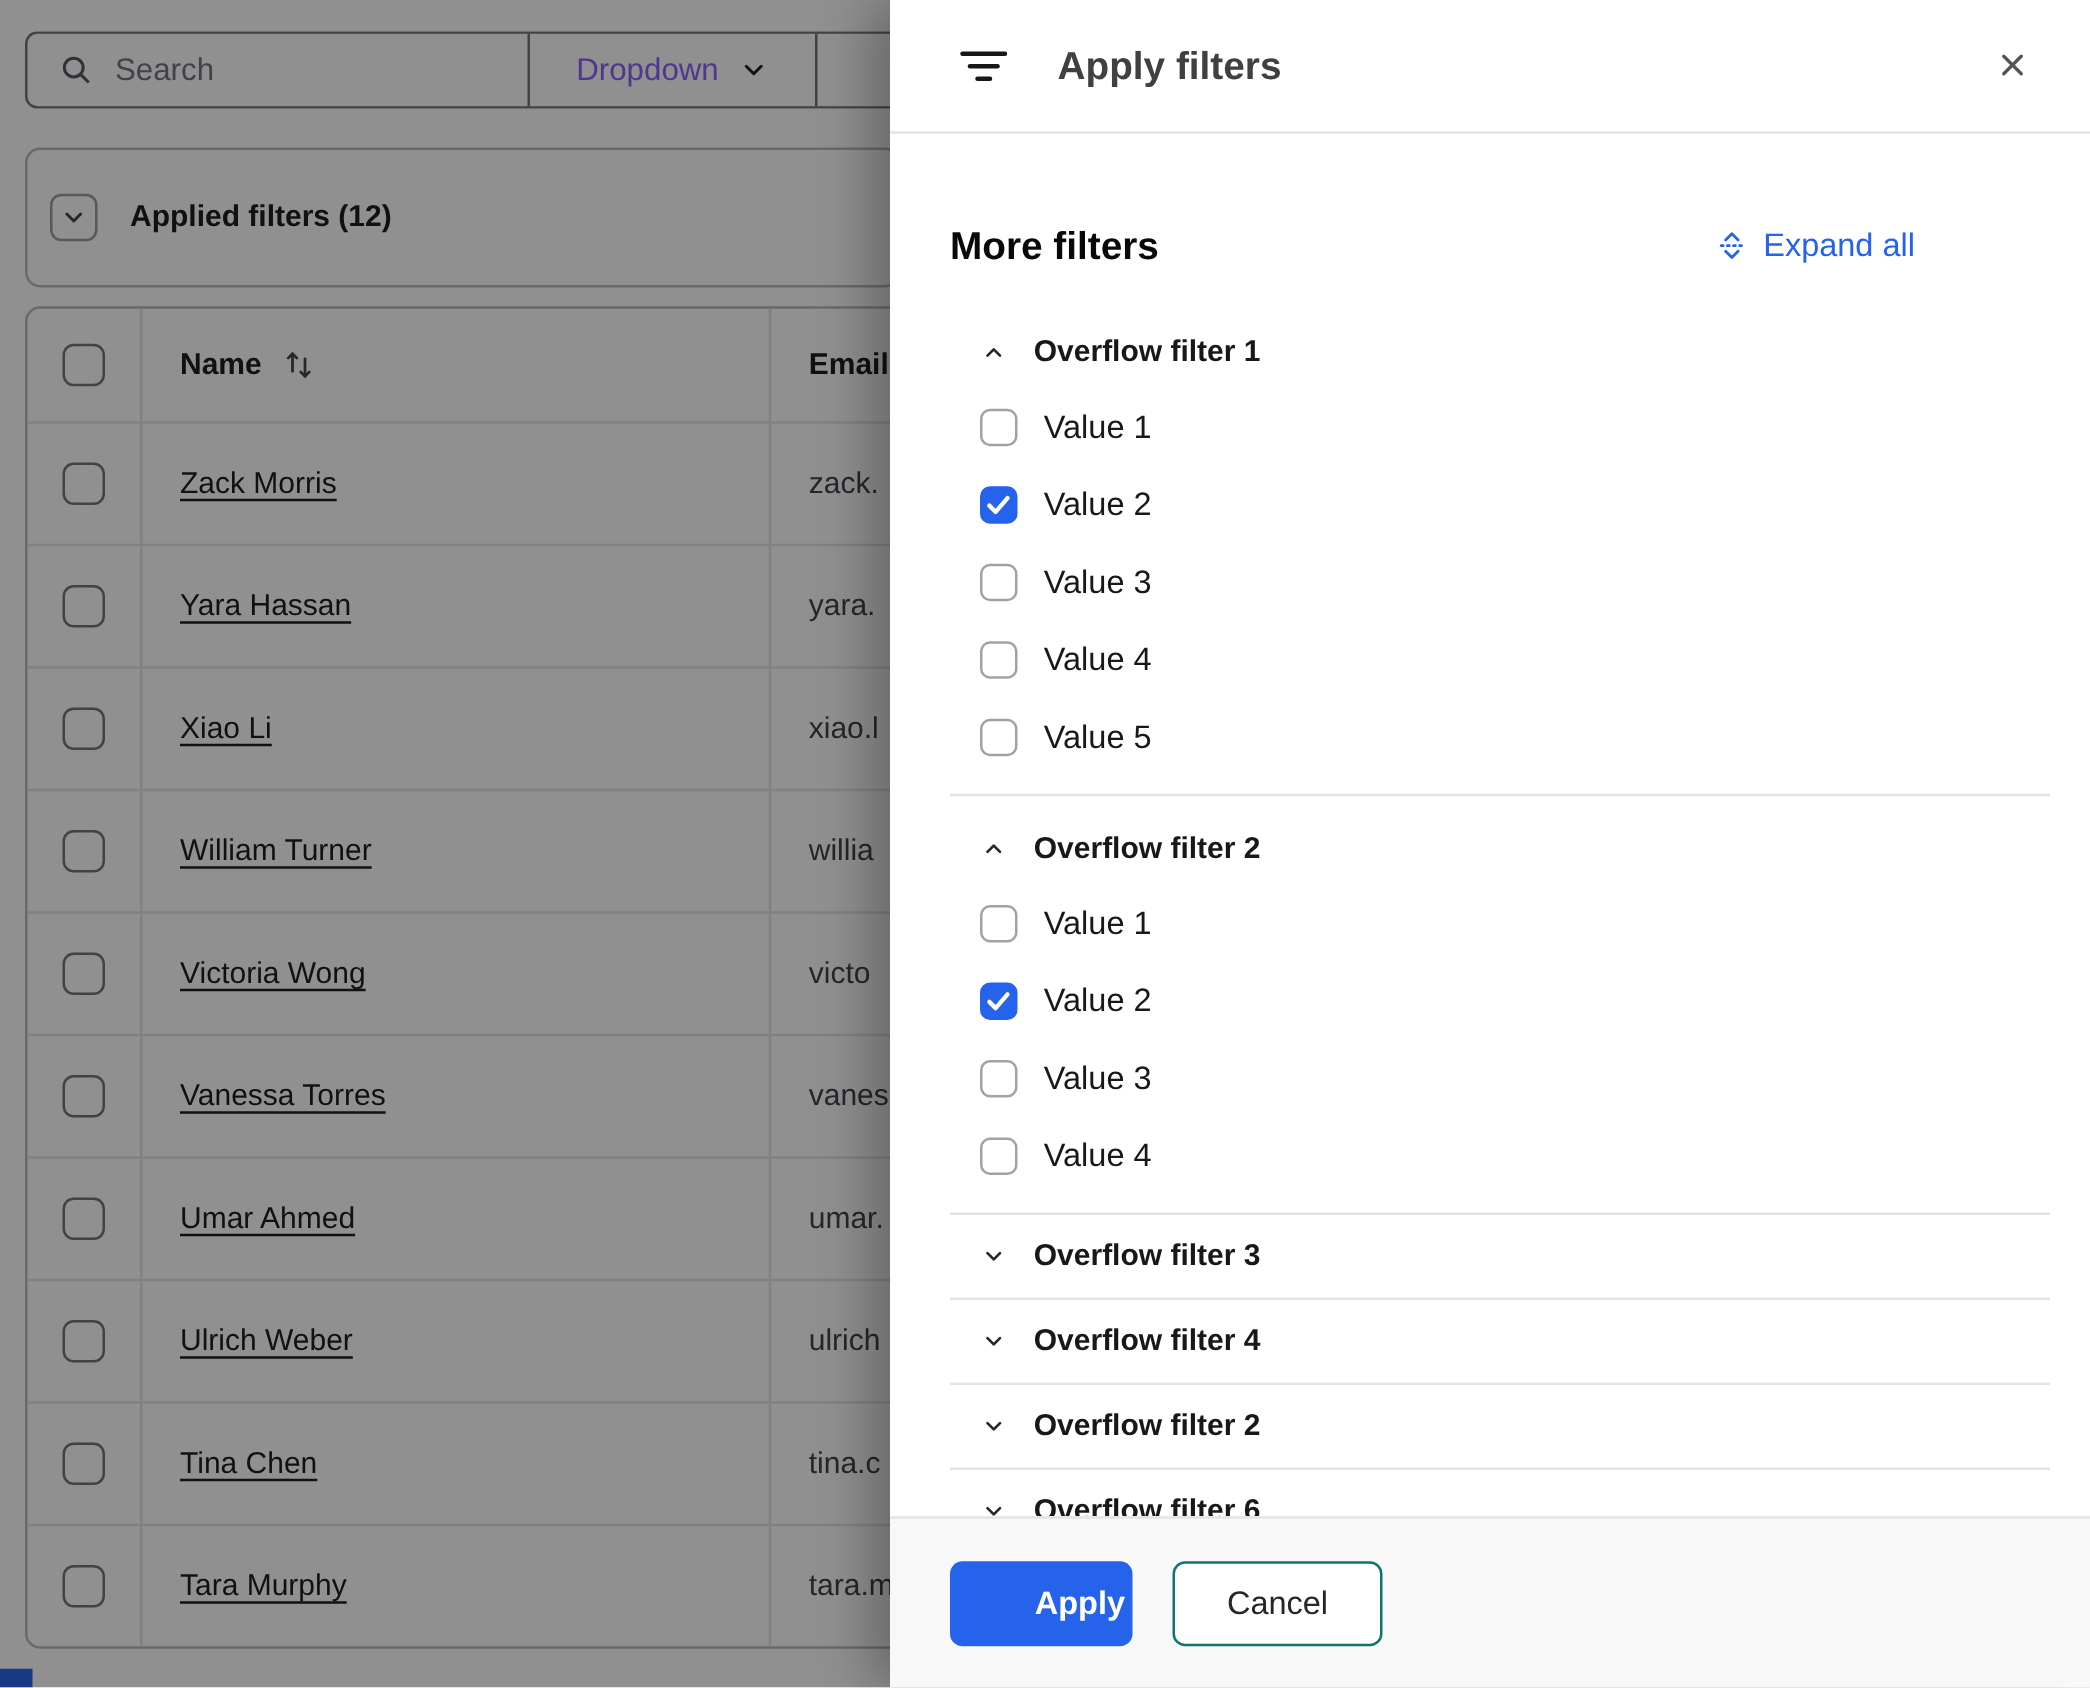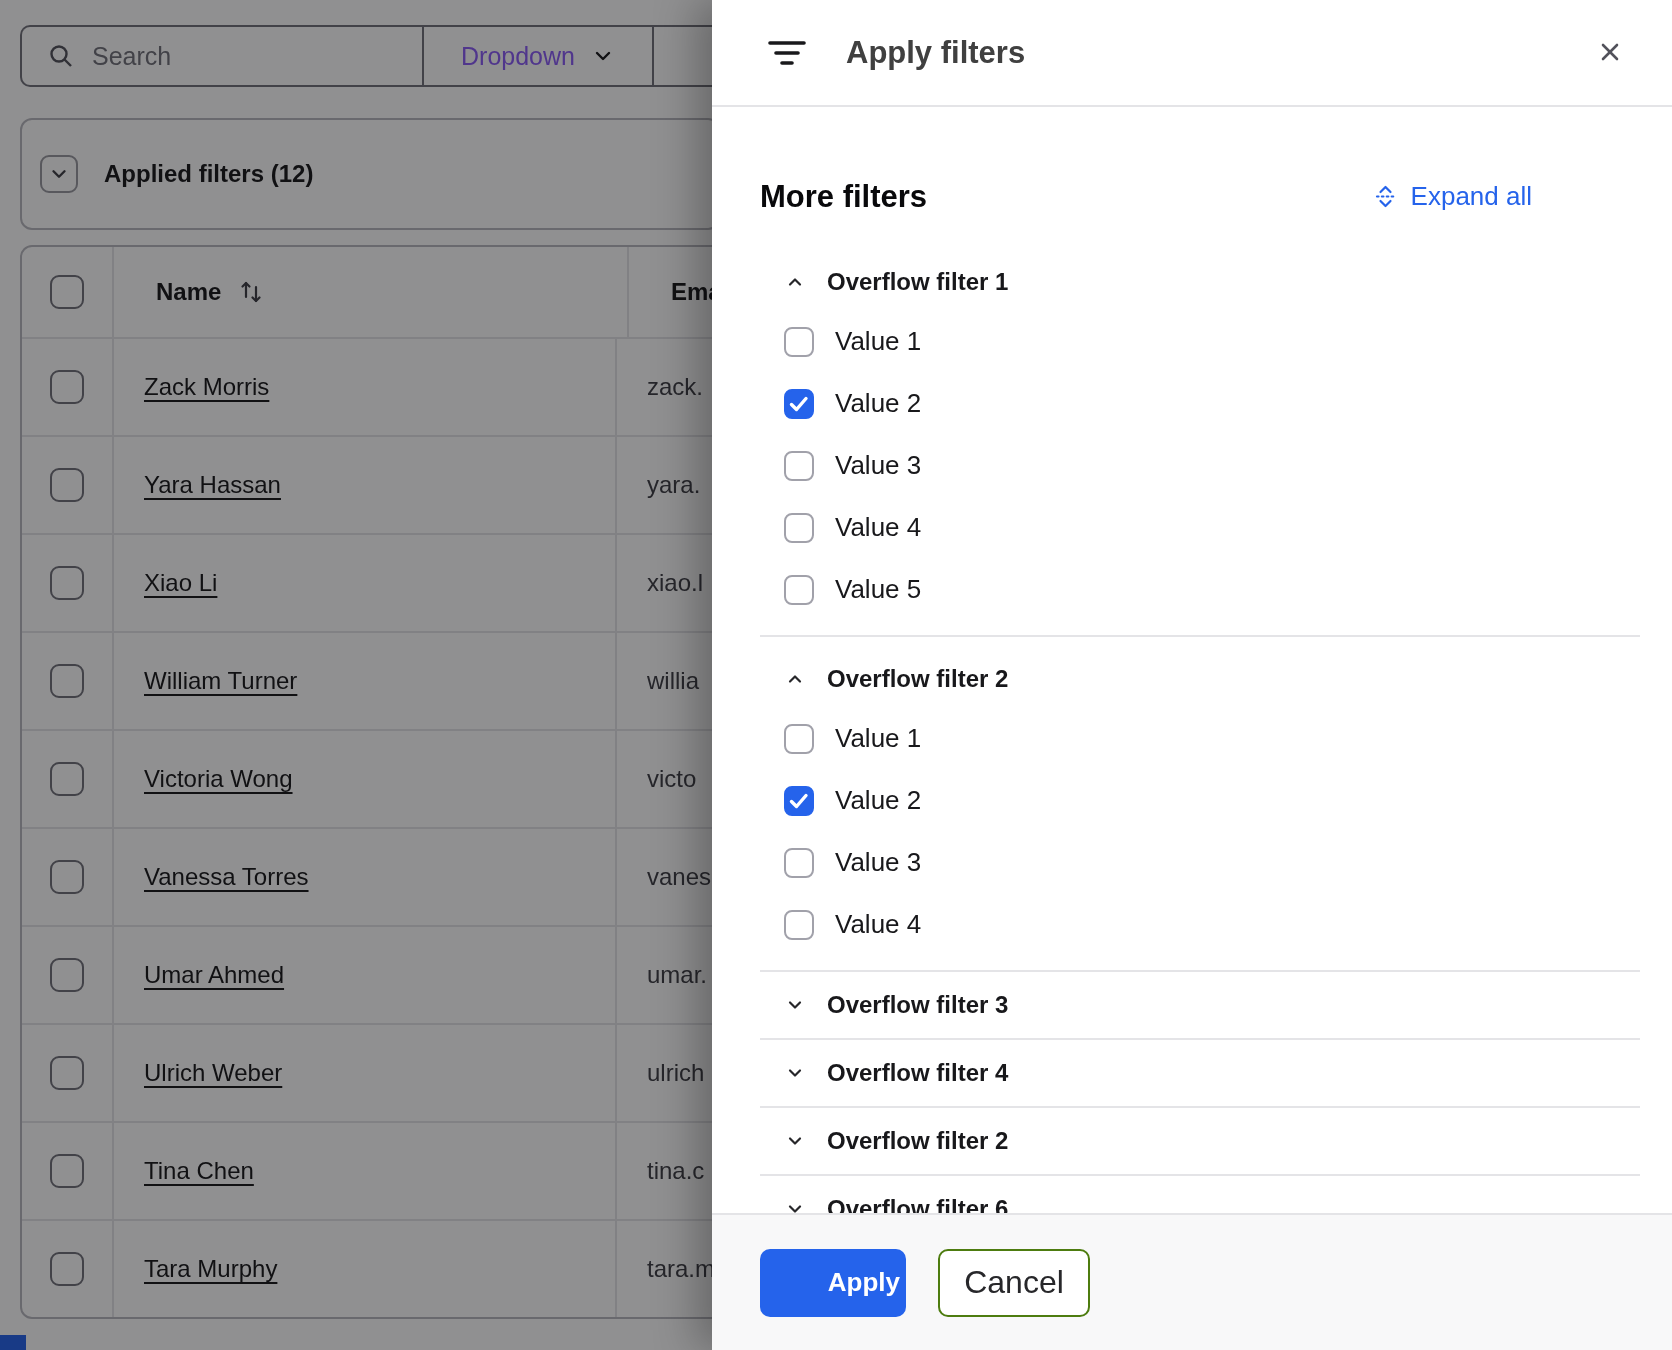--- a/index.html
+++ b/index.html
@@ -33,21 +33,21 @@
     width:38px;height:38px;border:2px solid #9a9aa1;border-radius:9px;background:#fff;
     display:flex;align-items:center;justify-content:center;flex:0 0 auto;
   }
   .applied-card .lbl{font-size:24px;font-weight:700;color:#18181b;}
 
   .bg-table{
     position:absolute;left:20px;top:245px;width:1100px;
     border:2px solid #b9b9bf;border-radius:12px;background:#fff;overflow:hidden;
   }
   .t-row{display:flex;height:96px;border-top:2px solid #e4e4e7;align-items:center;}
-  .t-row.head{height:90px;border-top:none;gap:12px;}
+  .t-row.head{height:90px;border-top:none;}
   .c-sel{width:92px;display:flex;align-items:center;justify-content:center;flex:0 0 auto;border-right:2px solid #e4e4e7;height:100%;box-sizing:border-box;}
   .c-name{width:503px;padding-left:30px;box-sizing:border-box;flex:0 0 auto;display:flex;align-items:center;gap:16px;border-right:2px solid #e4e4e7;height:100%;}
   .c-email{flex:1;padding-left:30px;display:flex;align-items:center;height:100%;}
   .hdr-txt{font-size:24px;font-weight:700;color:#18181b;}
   .name-link{font-size:24px;font-weight:500;color:#18181b;text-decoration:underline;text-underline-offset:5px;text-decoration-thickness:2px;white-space:nowrap;}
   .email-txt{font-size:24px;color:#3f3f46;white-space:nowrap;}
   .bg-cb{width:34px;height:34px;border:2px solid #71717a;border-radius:9px;background:#fff;box-sizing:border-box;}
 
   .blue-corner{position:absolute;left:0;bottom:0;width:26px;height:15px;background:#2563eb;}
 
@@ -87,22 +87,22 @@
 
   .p-footer{
     flex:0 0 auto;height:137px;background:#f8f8f9;border-top:2px solid #e4e4e7;
     display:flex;align-items:center;gap:32px;padding-left:48px;box-sizing:border-box;
   }
   .btn-apply{
     width:146px;height:68px;border-radius:10px;border:none;background:#2563eb;
     color:#ffffff;font-size:26px;font-weight:700;font-family:inherit;text-align:right;
   }
   .btn-cancel{
-    width:152px;height:68px;border-radius:10px;background:#fff;border:2px solid #4d7c0f;
-    color:#27272a;font-size:32px;font-weight:500;font-family:inherit;box-sizing:border-box;
+    width:168px;height:68px;border-radius:10px;background:#fff;border:2px solid #0f766e;
+    color:#27272a;font-size:26px;font-weight:500;font-family:inherit;box-sizing:border-box;
   }
   svg{display:block;}
 </style>
 </head>
 <body>
 
 <div class="bg-layer">
 
   <div class="search-group">
     <div class="seg-search">

